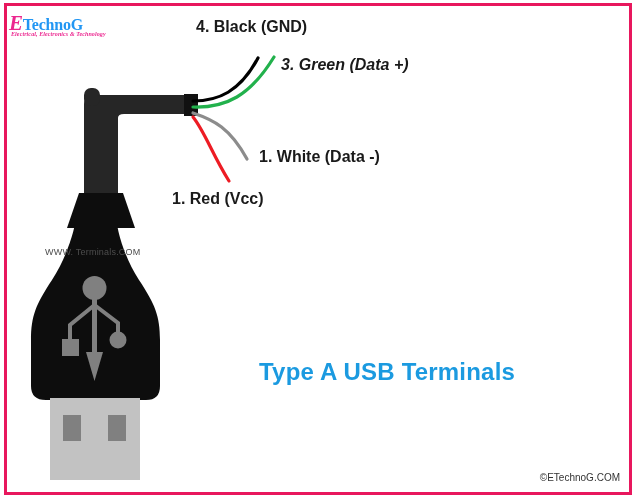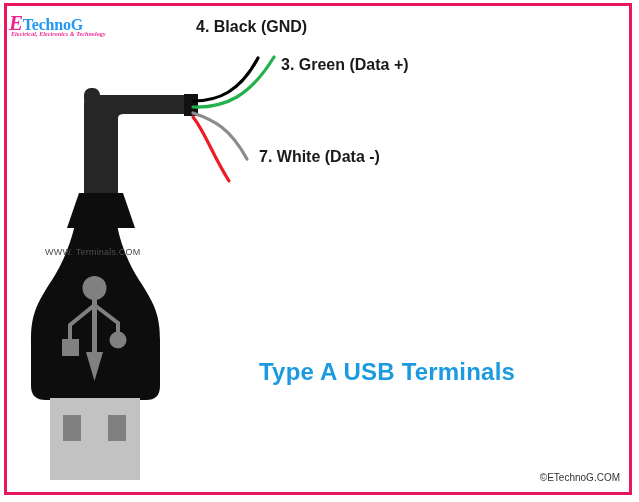--- a/index.html
+++ b/index.html
@@ -70,21 +70,21 @@
   .wire-label {
     position: absolute;
     white-space: nowrap;
     color: #1a1a1a;
     font-family: "Liberation Sans", sans-serif;
     font-size: 16px;
     font-weight: bold;
     text-align: center;
   }
   #label-black  { left: 196px; top: 18px; }
-  #label-green  { left: 281px; top: 56px; }
+  #label-green  { left: 281px; top: 56px; font-style: italic; }
   #label-white  { left: 259px; top: 148px; }
   #label-red    { left: 172px; top: 190px; }
 
   #title {
     position: absolute;
     left: 259px;
     top: 358px;
     white-space: nowrap;
     color: #1b9ae0;
     font-family: "Liberation Sans", sans-serif;
@@ -184,22 +184,23 @@
 
     <rect x="50" y="398" width="90" height="82" fill="#c2c2c2"></rect>
     <rect x="63" y="415" width="18" height="26" fill="#808080"></rect>
     <rect x="108" y="415" width="18" height="26" fill="#808080"></rect>
   </svg>
 
   <div class="wire-label" id="label-black">4. Black (GND)</div>
 
   <div class="wire-label" id="label-green">3. Green (Data +)</div>
 
-  <div class="wire-label" id="label-white">7. White (Data -)</div>
-
+  <div class="wire-label" id="label-white">1. White (Data -)</div>
+
+  <div class="wire-label" id="label-red">1. Red (Vcc)</div>
 
   <div id="title">Type A USB Terminals</div>
 
   <div id="watermark-plug">WWW. Terminals.COM</div>
 
   <div id="copyright">©ETechnoG.COM</div>
 
 </div>
 
 </body></html>

